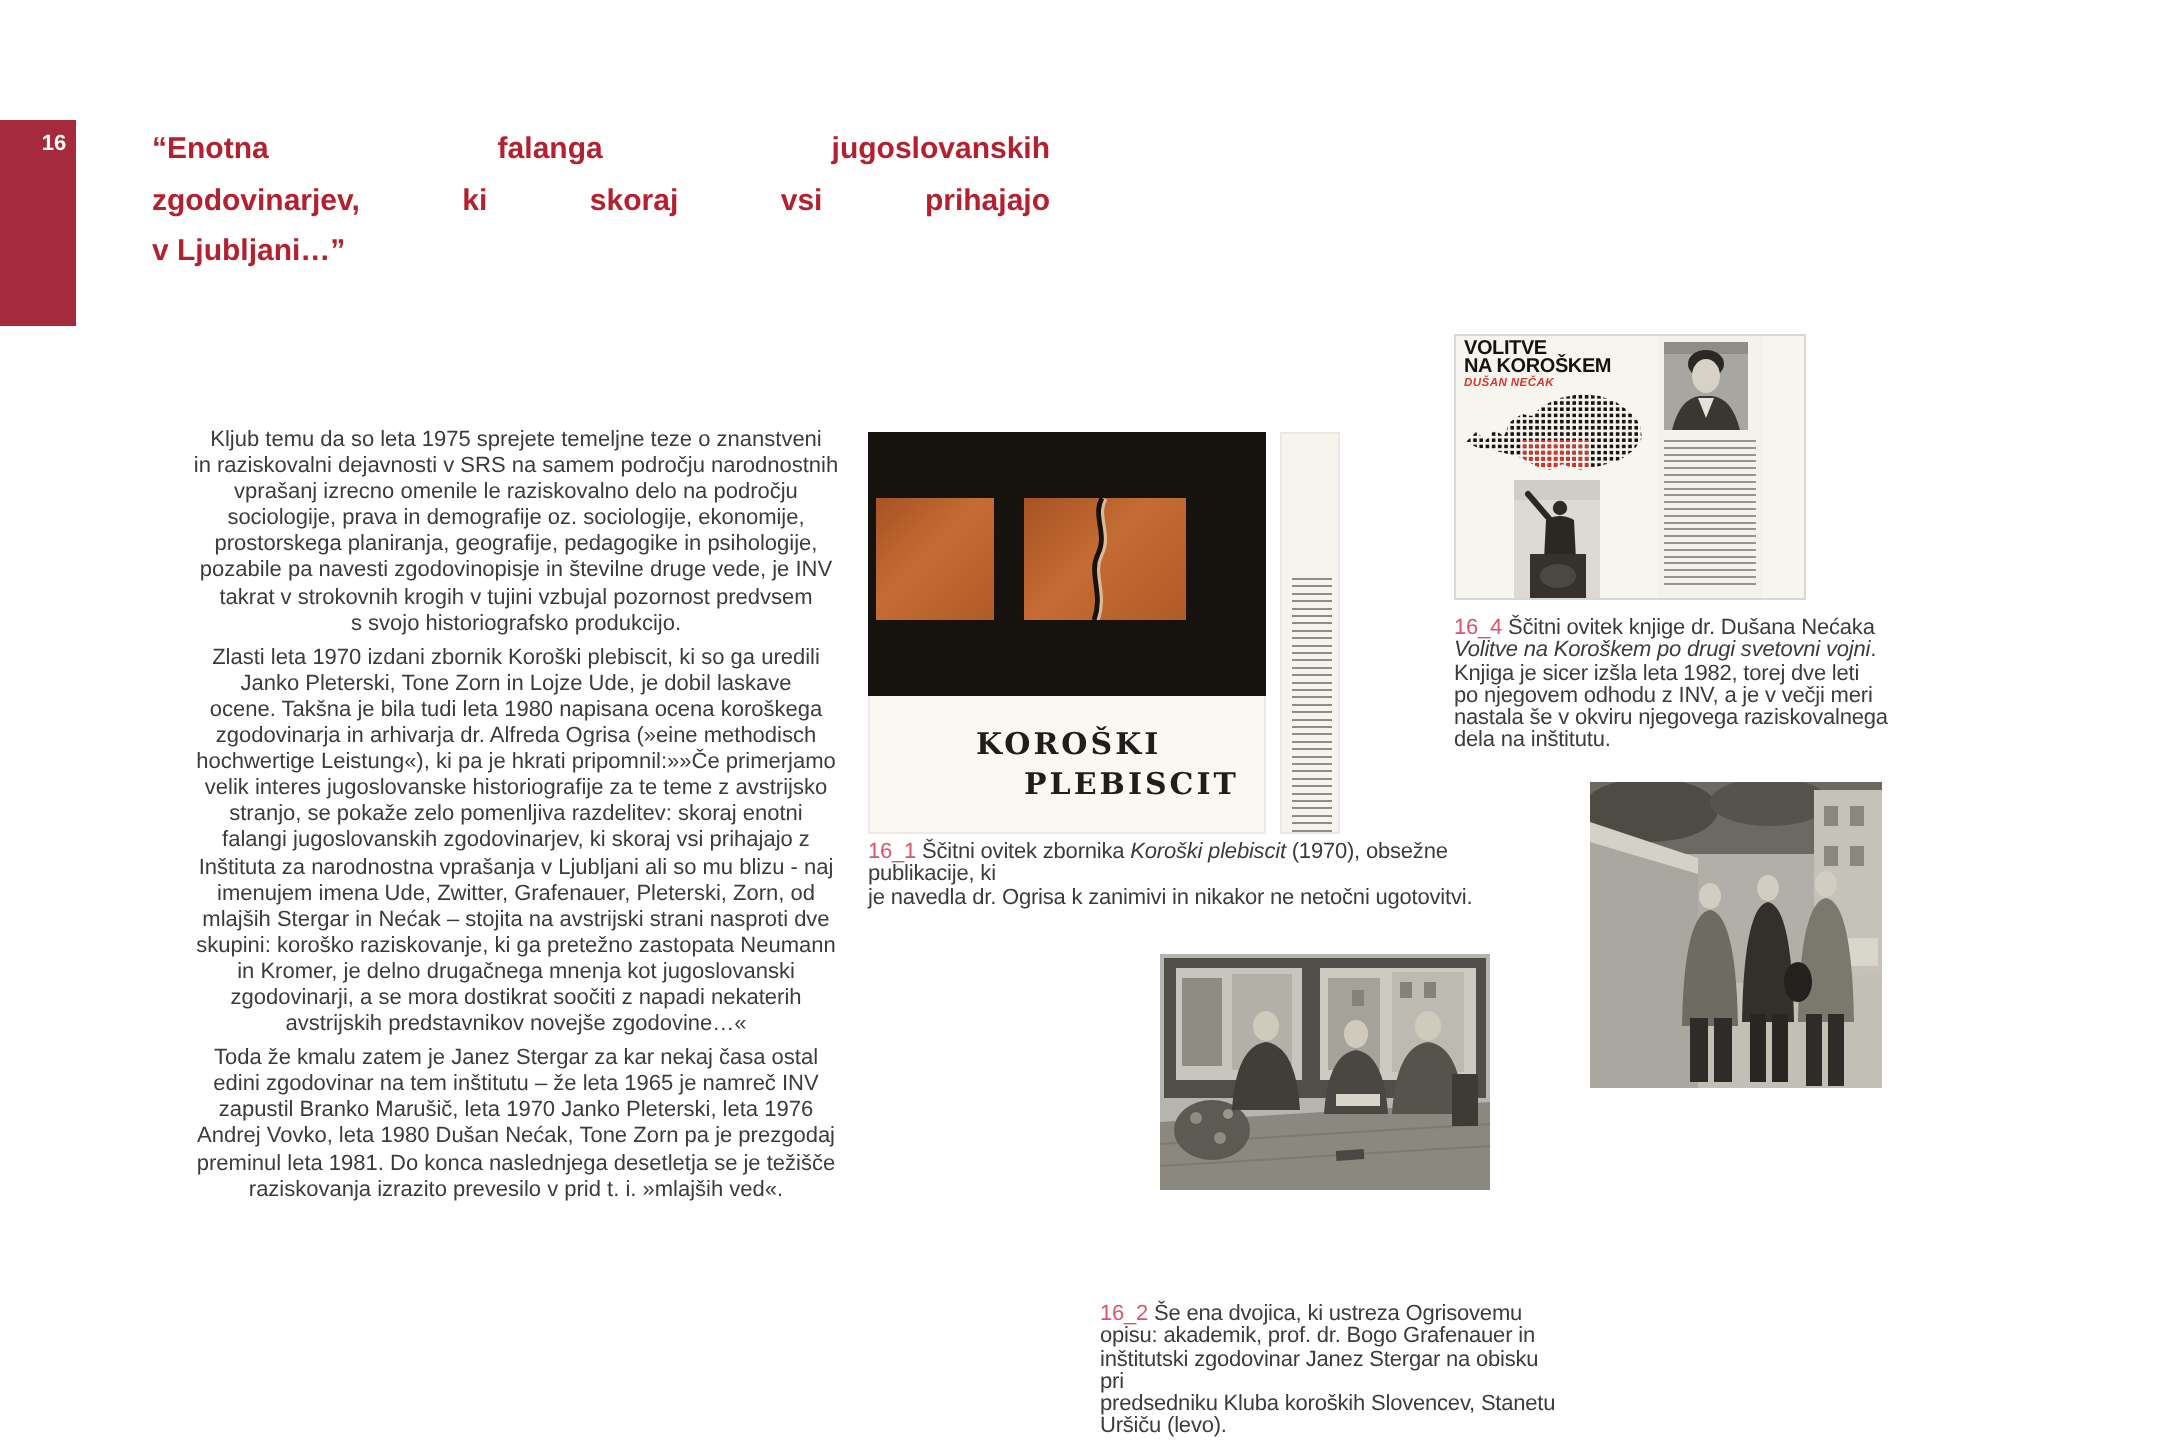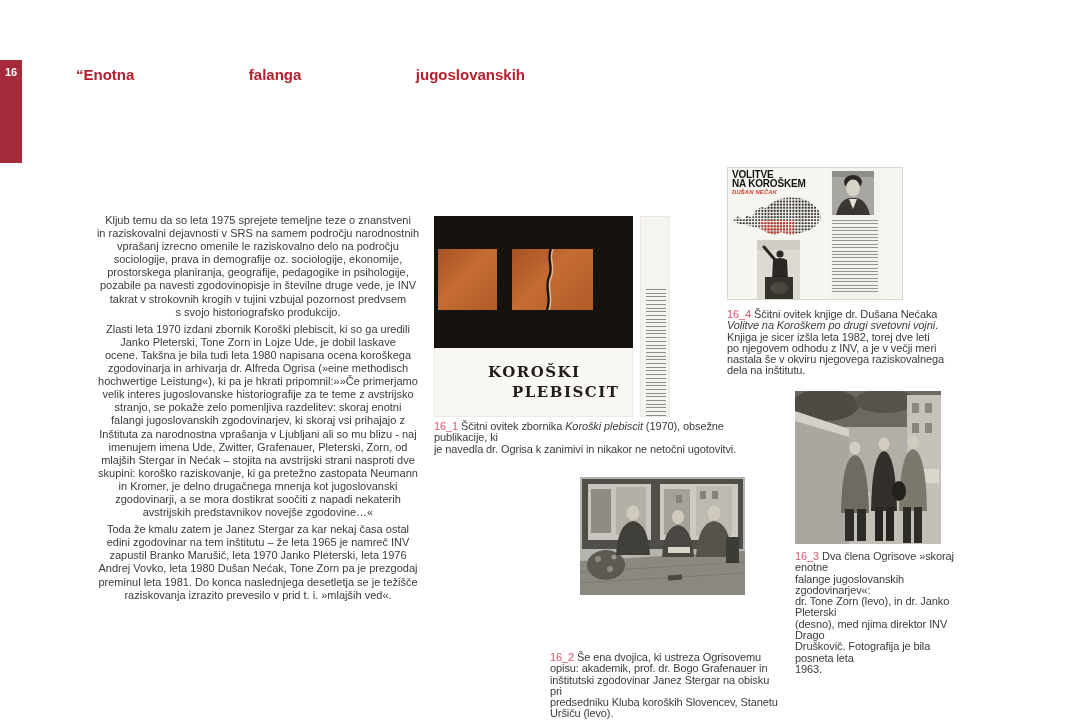--- a/index.html
+++ b/index.html
@@ -1,20 +1,20 @@
 <!DOCTYPE html>
 <html><head>
 <meta charset="utf-8">
 <style>
   html,body{margin:0;padding:0;background:#ffffff;}
   .canvas{position:relative;width:1091px;height:727px;background:#ffffff;overflow:hidden;
           font-family:"Liberation Sans",sans-serif;}
 
   
-  .page-tab{position:absolute;left:0;top:60px;width:22px;height:103px;background:#a52b3c;}
+  .page-tab{position:absolute;left:0;top:60px;width:22px;height:103px;background:#a52b3c;padding-left:16px;}
   .page-tab span{display:block;text-align:center;padding-top:6px;color:#ffffff;
                  font-size:11px;font-weight:bold;}
 
   
   .headline{position:absolute;left:76px;top:62px;width:449px;margin:0;
             color:#b5202e;font-size:15px;line-height:25.5px;font-weight:bold;}
   .hl-line{display:block;text-align:justify;}
   .hl-line.just{text-align-last:justify;}
 
   
@@ -73,20 +73,22 @@
 <body>
 
 <div class="canvas">
 
   <div class="page-tab">
     <span>16</span>
   </div>
 
   <h1 class="headline">
     <span class="hl-line just">“Enotna falanga jugoslovanskih</span>
+    <span class="hl-line just">zgodovinarjev, ki skoraj vsi prihajajo</span>
+    <span class="hl-line">v Ljubljani…”</span>
   </h1>
 
   <div class="bodycol">
     <p>Kljub temu da so leta 1975 sprejete temeljne teze o znanstveni
 in raziskovalni dejavnosti v SRS na samem področju narodnostnih
 vprašanj izrecno omenile le raziskovalno delo na področju
 sociologije, prava in demografije oz. sociologije, ekonomije,
 prostorskega planiranja, geografije, pedagogike in psihologije,
 pozabile pa navesti zgodovinopisje in številne druge vede, je INV
 takrat v strokovnih krogih v tujini vzbujal pozornost predvsem
@@ -245,20 +247,14 @@
     <path d="M76,120 Q77,62 89,60 Q101,62 102,120 Z" fill="#33302b"></path>
     <rect x="80" y="116" width="8" height="34" fill="#282622"></rect>
     <rect x="91" y="116" width="8" height="34" fill="#282622"></rect>
     <ellipse cx="118" cy="51" rx="5.5" ry="6.5" fill="#d2cdc0"></ellipse>
     <path d="M104,120 Q105,60 118,58 Q131,60 132,120 Z" fill="#7b786e"></path>
     <rect x="108" y="116" width="8" height="36" fill="#2e2c28"></rect>
     <rect x="119" y="116" width="8" height="36" fill="#2e2c28"></rect>
     <ellipse cx="104" cy="100" rx="7" ry="10" fill="#23211d"></ellipse>
   </svg>
 
-  <div class="caption cap3"><span class="cap-label">16_3</span><span> Dva člena Ogrisove »skoraj enotne
-falange jugoslovanskih zgodovinarjev«:
-dr. Tone Zorn (levo), in dr. Janko Pleterski
-(desno), med njima direktor INV Drago
-Druškovič. Fotografija je bila posneta leta
-1963.</span></div>
 
 </div>
 
 </body></html>

